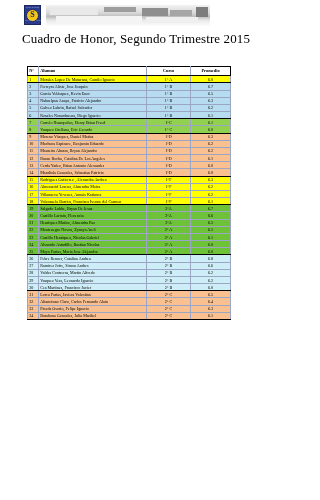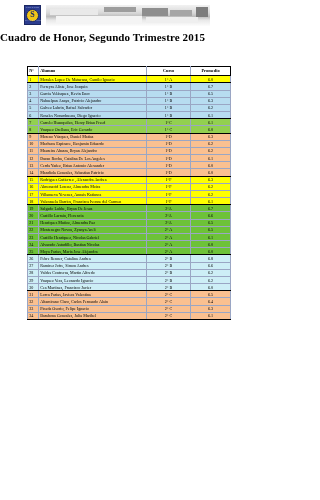--- a/index.html
+++ b/index.html
@@ -95,26 +95,25 @@
   .banner .b5 { position:absolute; left:124px;top:5px;  width:22px; height:6px;  background:#a6a6a6; }
   .banner .b6 { position:absolute; left:100px;top:12px; width:52px; height:6px;  background:#efefef; }
   .banner .b7 { position:absolute; left:150px;top:2px;  width:12px; height:10px; background:#7d7d7d; }
 
   
   .doc-title {
     position: absolute;
     left: 0;
     top: 31px;
     width: 250px;
-    text-align: left;
+    text-align: right;
     font-family: "Liberation Serif", serif;
-    font-size: 11px;
+    font-size: 13px;
     letter-spacing: .1px;
     color: #000;
-    font-weight: bold;
   }
 
   
   .table-wrap {
     position: absolute;
     left: 27px;
     top: 66px;
     width: 203px;
   }
   table.honor {

